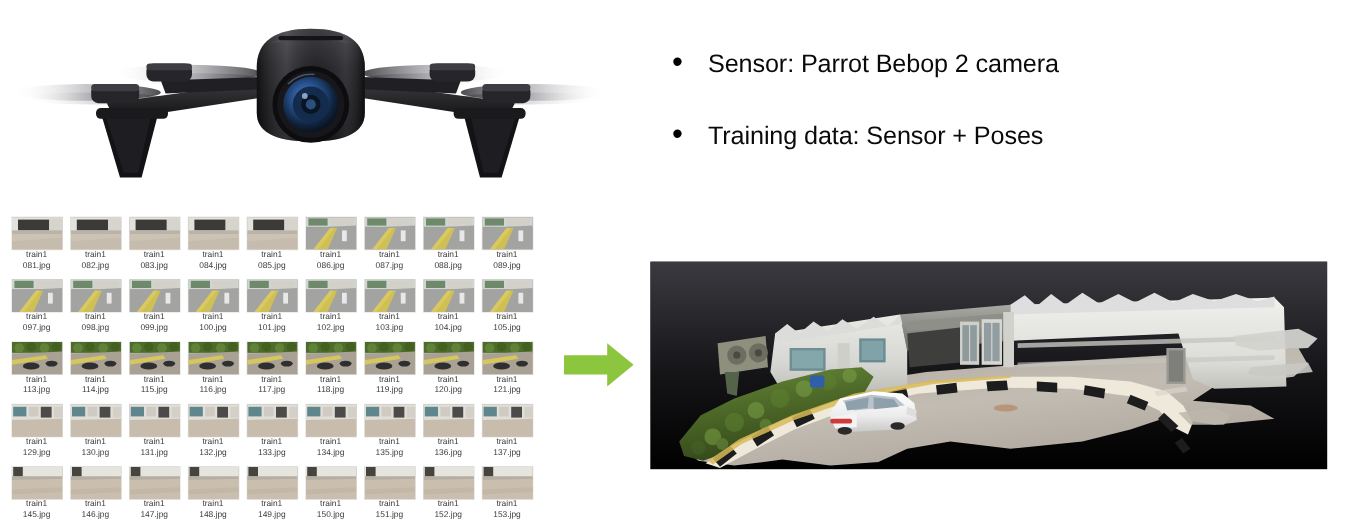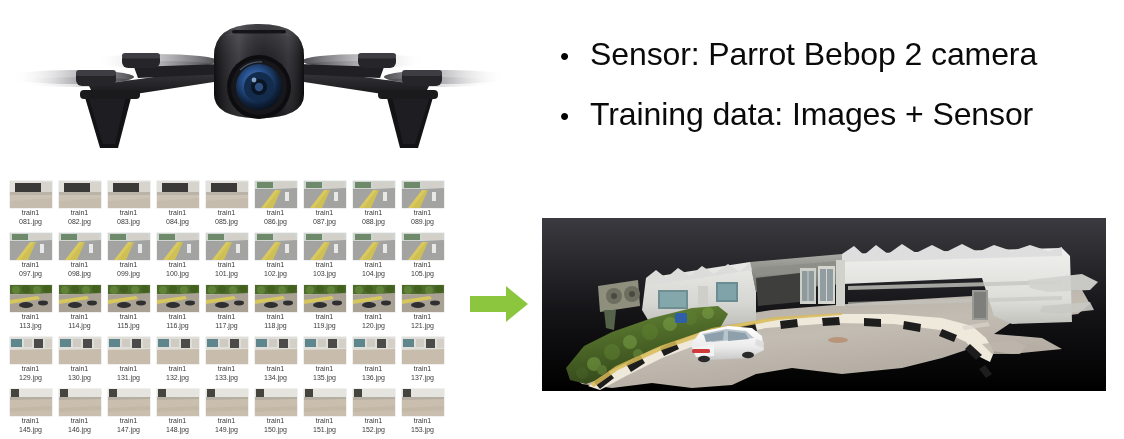--- a/index.html
+++ b/index.html
@@ -42,21 +42,21 @@
     width: 34px;
     flex: 0 0 34px;
     font-size: 26px;
     line-height: 1;
     color: #000;
     text-align: left;
     padding-left: 4px;
     box-sizing: border-box;
   }
   .bullet-text {
-    font-size: 32px;
+    font-size: 21px;
     line-height: 1;
     letter-spacing: -0.1px;
     color: #0a0a0a;
     white-space: nowrap;
   }
 
   
   #thumb-grid {
     position: absolute;
     left: 6px;
@@ -223,21 +223,21 @@
   </svg>
 </div>
 
 <div id="bullet-block">
   <div class="bullet-row">
     <span class="bullet-mark">•</span>
     <span class="bullet-text">Sensor: Parrot Bebop 2 camera</span>
   </div>
   <div class="bullet-row">
     <span class="bullet-mark">•</span>
-    <span class="bullet-text">Training data: Images + Sensor</span>
+    <span class="bullet-text">Training data: Sensor + Poses</span>
   </div>
 </div>
 
 <div id="thumb-grid">
     <div class="thumb-row">
       <div class="thumb-cell">
         <div class="thumb-img">
           <svg viewBox="0 0 42 27" xmlns="http://www.w3.org/2000/svg">
             <rect width="42" height="27" fill="#cfc6ba"></rect>
       <rect x="0" y="0" width="42" height="12" fill="#e3e1dc"></rect>

